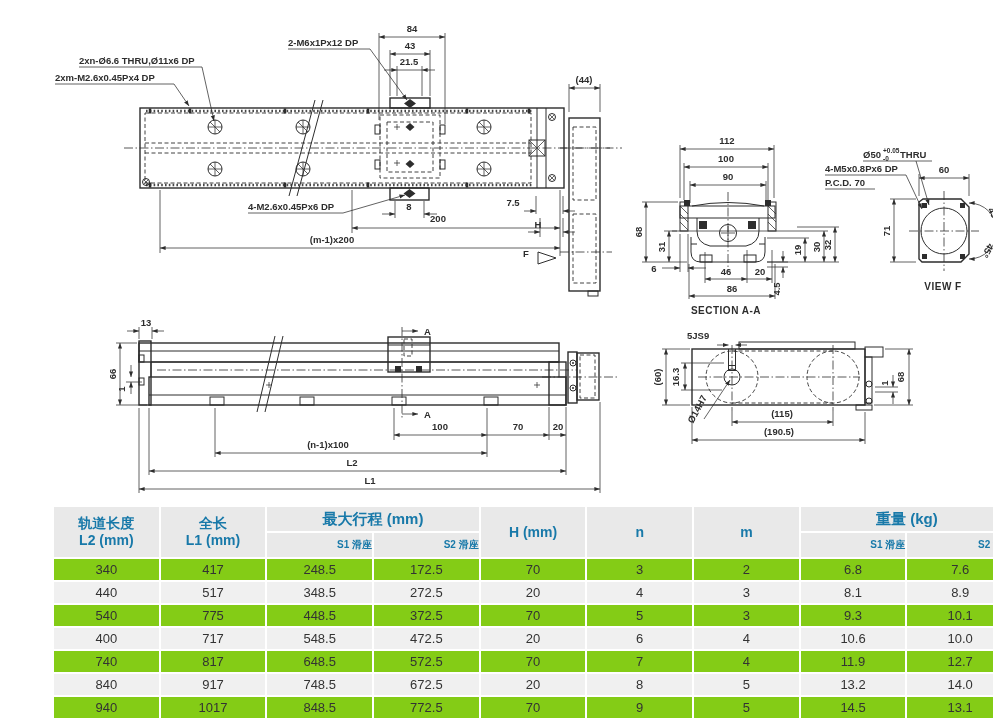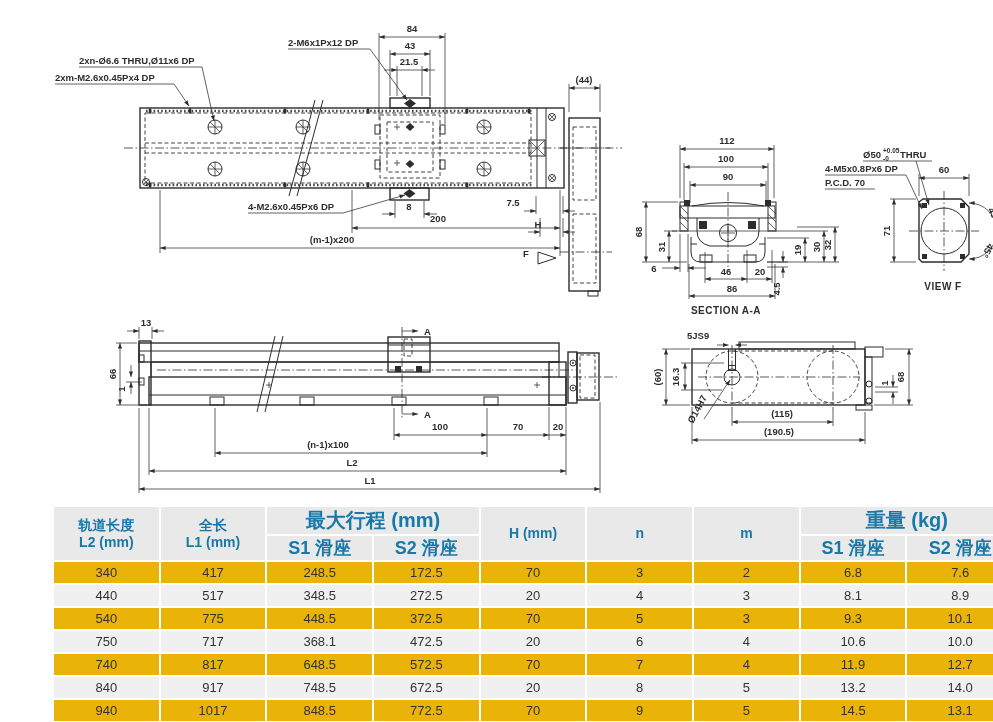--- a/index.html
+++ b/index.html
@@ -14,25 +14,25 @@
   .lnb{stroke:#2d2d2d;stroke-width:1.4;fill:none;}
   .dash{stroke:#2d2d2d;stroke-width:.9;fill:none;stroke-dasharray:4 2.5;}
   .dot{stroke:#2d2d2d;stroke-width:.8;fill:none;stroke-dasharray:9 2.5 1.5 2.5;}
   .tex{stroke:#454545;stroke-width:2.4;fill:none;stroke-dasharray:1.6 2.2;}
   .dim{stroke:#2d2d2d;stroke-width:.75;fill:none;}
   .fil{fill:#2d2d2d;stroke:none;}
   
   .spec-table{position:absolute;left:20px;top:505px;width:963px;
      border-collapse:separate;border-spacing:2.5px 2.5px;table-layout:fixed;}
   .spec-table th{background:#e9e9e9;color:#1879a9;font-weight:700;text-align:center;vertical-align:middle;padding:0;}
-  .spec-table .grp{font-size:20px;height:23px;}
+  .spec-table .grp{font-size:15px;height:23px;}
   .spec-table .two{font-size:14px;line-height:17px;height:50px;}
-  .spec-table .sub{font-size:18px;height:23px;}
+  .spec-table .sub{font-size:10px;height:23px;text-align:right;}
   .spec-table td{background:#f0f0f0;text-align:center;font-size:13px;color:#333;height:21px;padding:0;}
-  .spec-table tr.dark td{background:#eab308;}
+  .spec-table tr.dark td{background:#84cc16;}
   .spec-table span{display:block;text-align:center;}
 </style>
 </head>
 <body>
 
 <div class="page">
 <div class="drawing">
 <svg width="993" height="505" viewBox="0 0 993 505" xmlns="http://www.w3.org/2000/svg">
 <defs>
   <marker id="ar" viewBox="0 0 10 10" refX="7" refY="5" markerWidth="8" markerHeight="8" orient="auto-start-reverse" markerUnits="userSpaceOnUse">
@@ -530,23 +530,23 @@
           <td>775</td>
           <td>448.5</td>
           <td>372.5</td>
           <td>70</td>
           <td>5</td>
           <td>3</td>
           <td>9.3</td>
           <td>10.1</td>
     </tr>
     <tr>
-      <td>750</td>
+      <td>400</td>
           <td>717</td>
-          <td>368.1</td>
+          <td>548.5</td>
           <td>472.5</td>
           <td>20</td>
           <td>6</td>
           <td>4</td>
           <td>10.6</td>
           <td>10.0</td>
     </tr>
     <tr class="dark">
       <td>740</td>
           <td>817</td>

